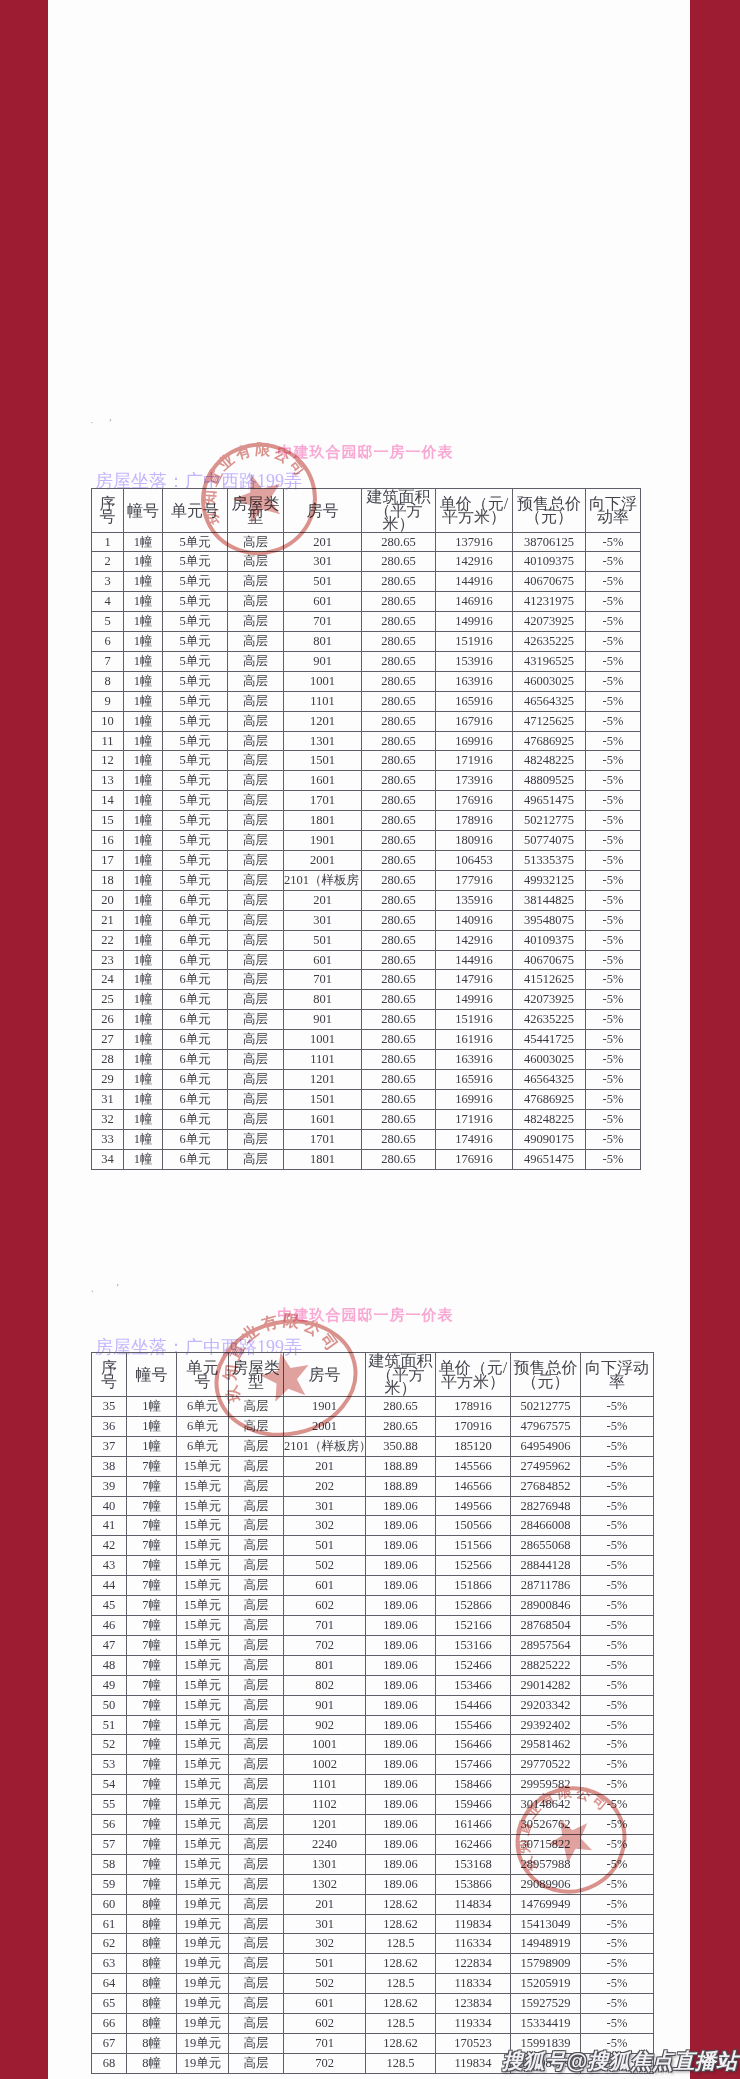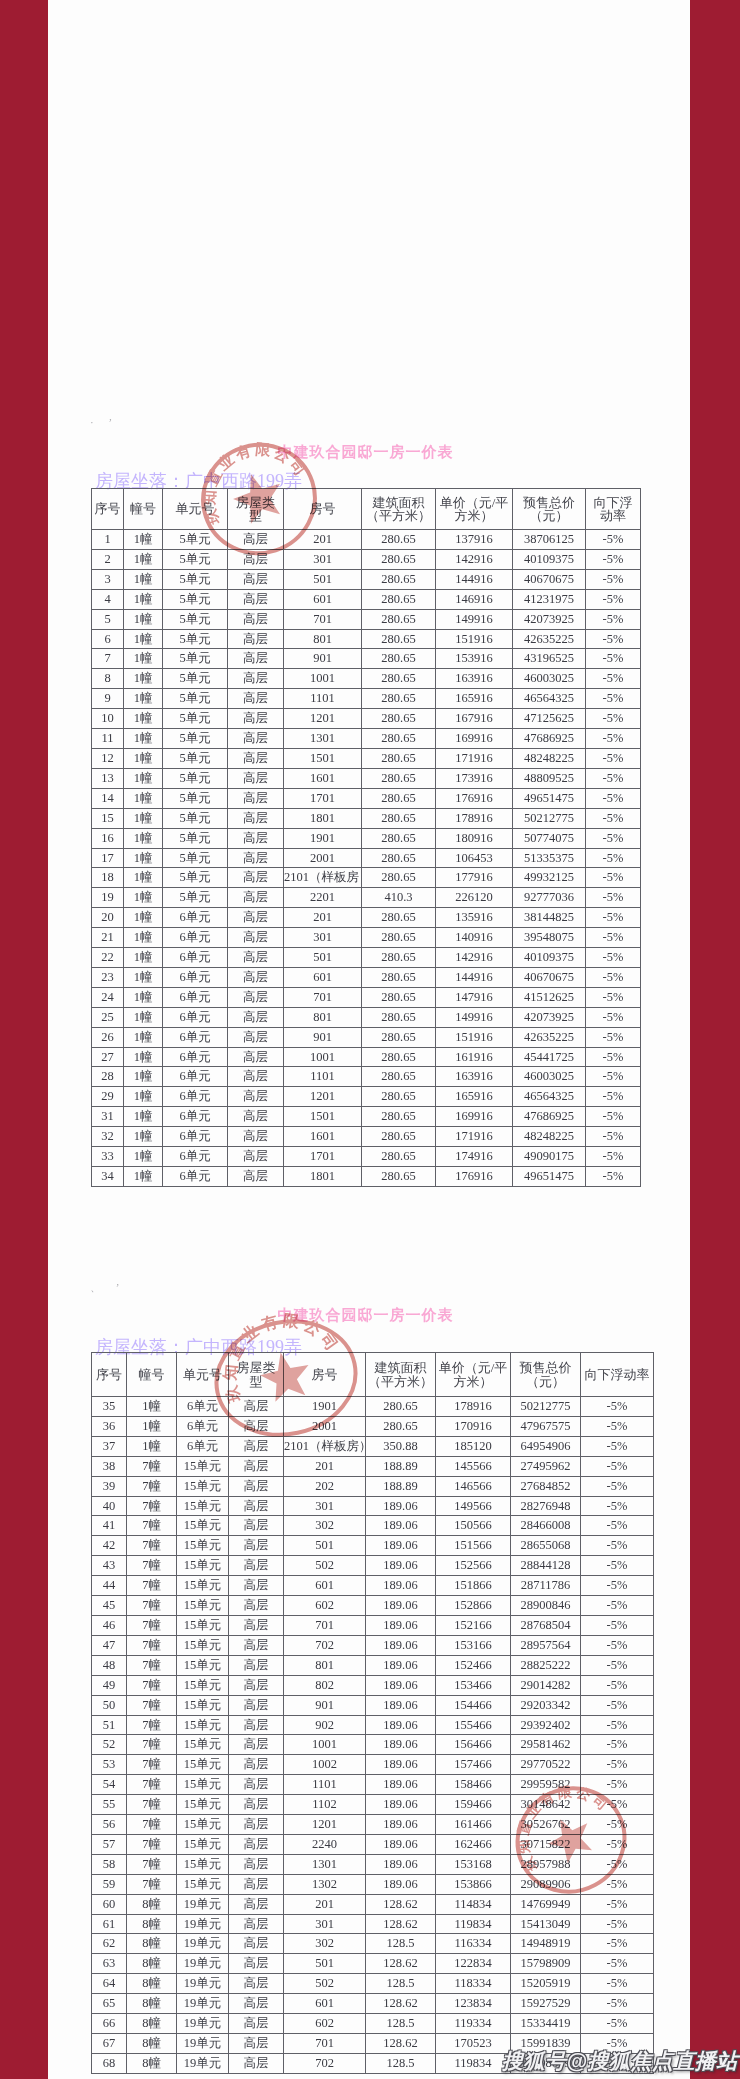--- a/index.html
+++ b/index.html
@@ -21,21 +21,21 @@
     position:absolute;left:95px;font-size:18px;color:#c4b5fd;white-space:nowrap;
   }
   table.price{
     position:absolute;border-collapse:collapse;table-layout:fixed;
   }
   table.price th, table.price td{
     border:1px solid #5f6067;text-align:center;vertical-align:middle;
     padding:0;color:#3a3b43;overflow:hidden;
   }
   table.price th{
-    font-size:13px;line-height:13.5px;font-weight:normal;color:#43444c;
+    font-size:16px;line-height:13.5px;font-weight:normal;color:#43444c;
     padding:1px 2px;white-space:normal;
   }
   #table1 th{height:38px;}
   #table2 th{height:41px;}
   table.price td{
     font-size:12.5px;height:18.9px;line-height:18.9px;white-space:nowrap;
   }
   .corner-mark{
     position:absolute;font-size:11px;color:#aaaaae;letter-spacing:6px;white-space:nowrap;
   }
@@ -274,31 +274,20 @@
       </tr>
       <tr>
         <td>18</td>
         <td>1幢</td>
         <td>5单元</td>
         <td>高层</td>
         <td>2101（样板房）</td>
         <td>280.65</td>
         <td>177916</td>
         <td>49932125</td>
-        <td>-5%</td>
-      </tr>
-      <tr>
-        <td>19</td>
-        <td>1幢</td>
-        <td>5单元</td>
-        <td>高层</td>
-        <td>2201</td>
-        <td>410.3</td>
-        <td>226120</td>
-        <td>92777036</td>
         <td>-5%</td>
       </tr>
       <tr>
         <td>20</td>
         <td>1幢</td>
         <td>6单元</td>
         <td>高层</td>
         <td>201</td>
         <td>280.65</td>
         <td>135916</td>

